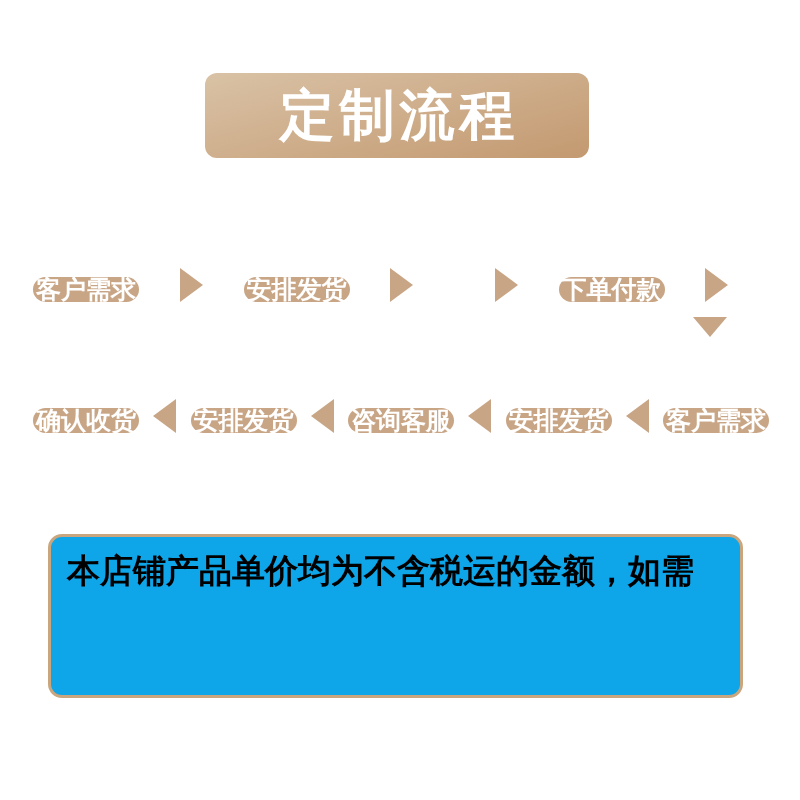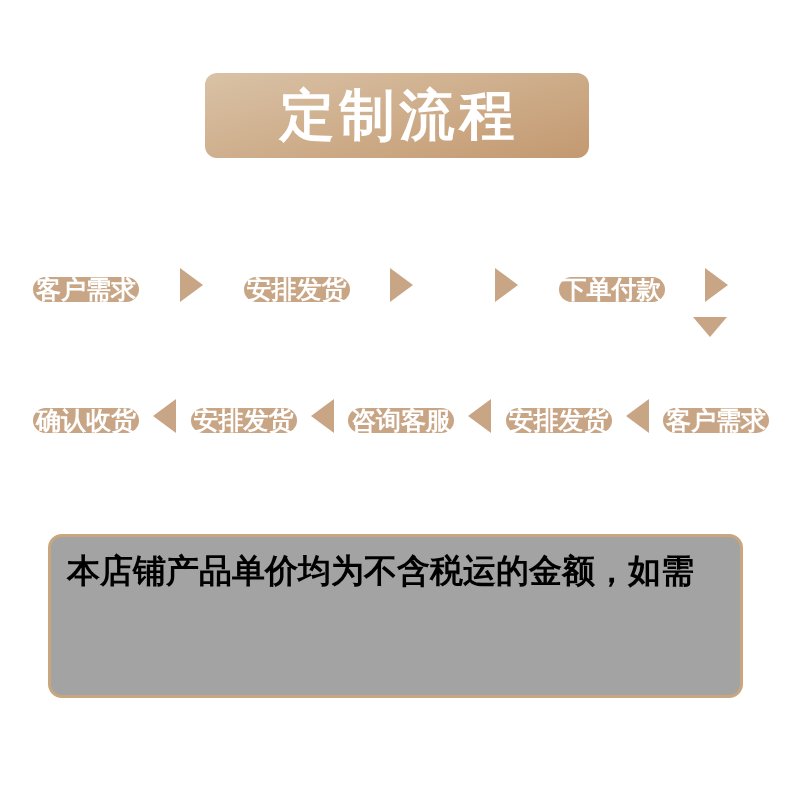--- a/index.html
+++ b/index.html
@@ -89,21 +89,21 @@
   
   .note {
     position: absolute;
     left: 48px;
     top: 534px;
     width: 695px;
     height: 164px;
     box-sizing: border-box;
     border: 3px solid var(--note-border, #C9A67E);
     border-radius: 14px;
-    background: #a3a3a3;
+    background: #0ea5e9;
     padding: 11px 16px;
     color: #000000;
     font-size: 33px;
     font-weight: bold;
     line-height: 45px;
   }
   .note-line { white-space: nowrap; }
 </style>
 </head>
 <body>

